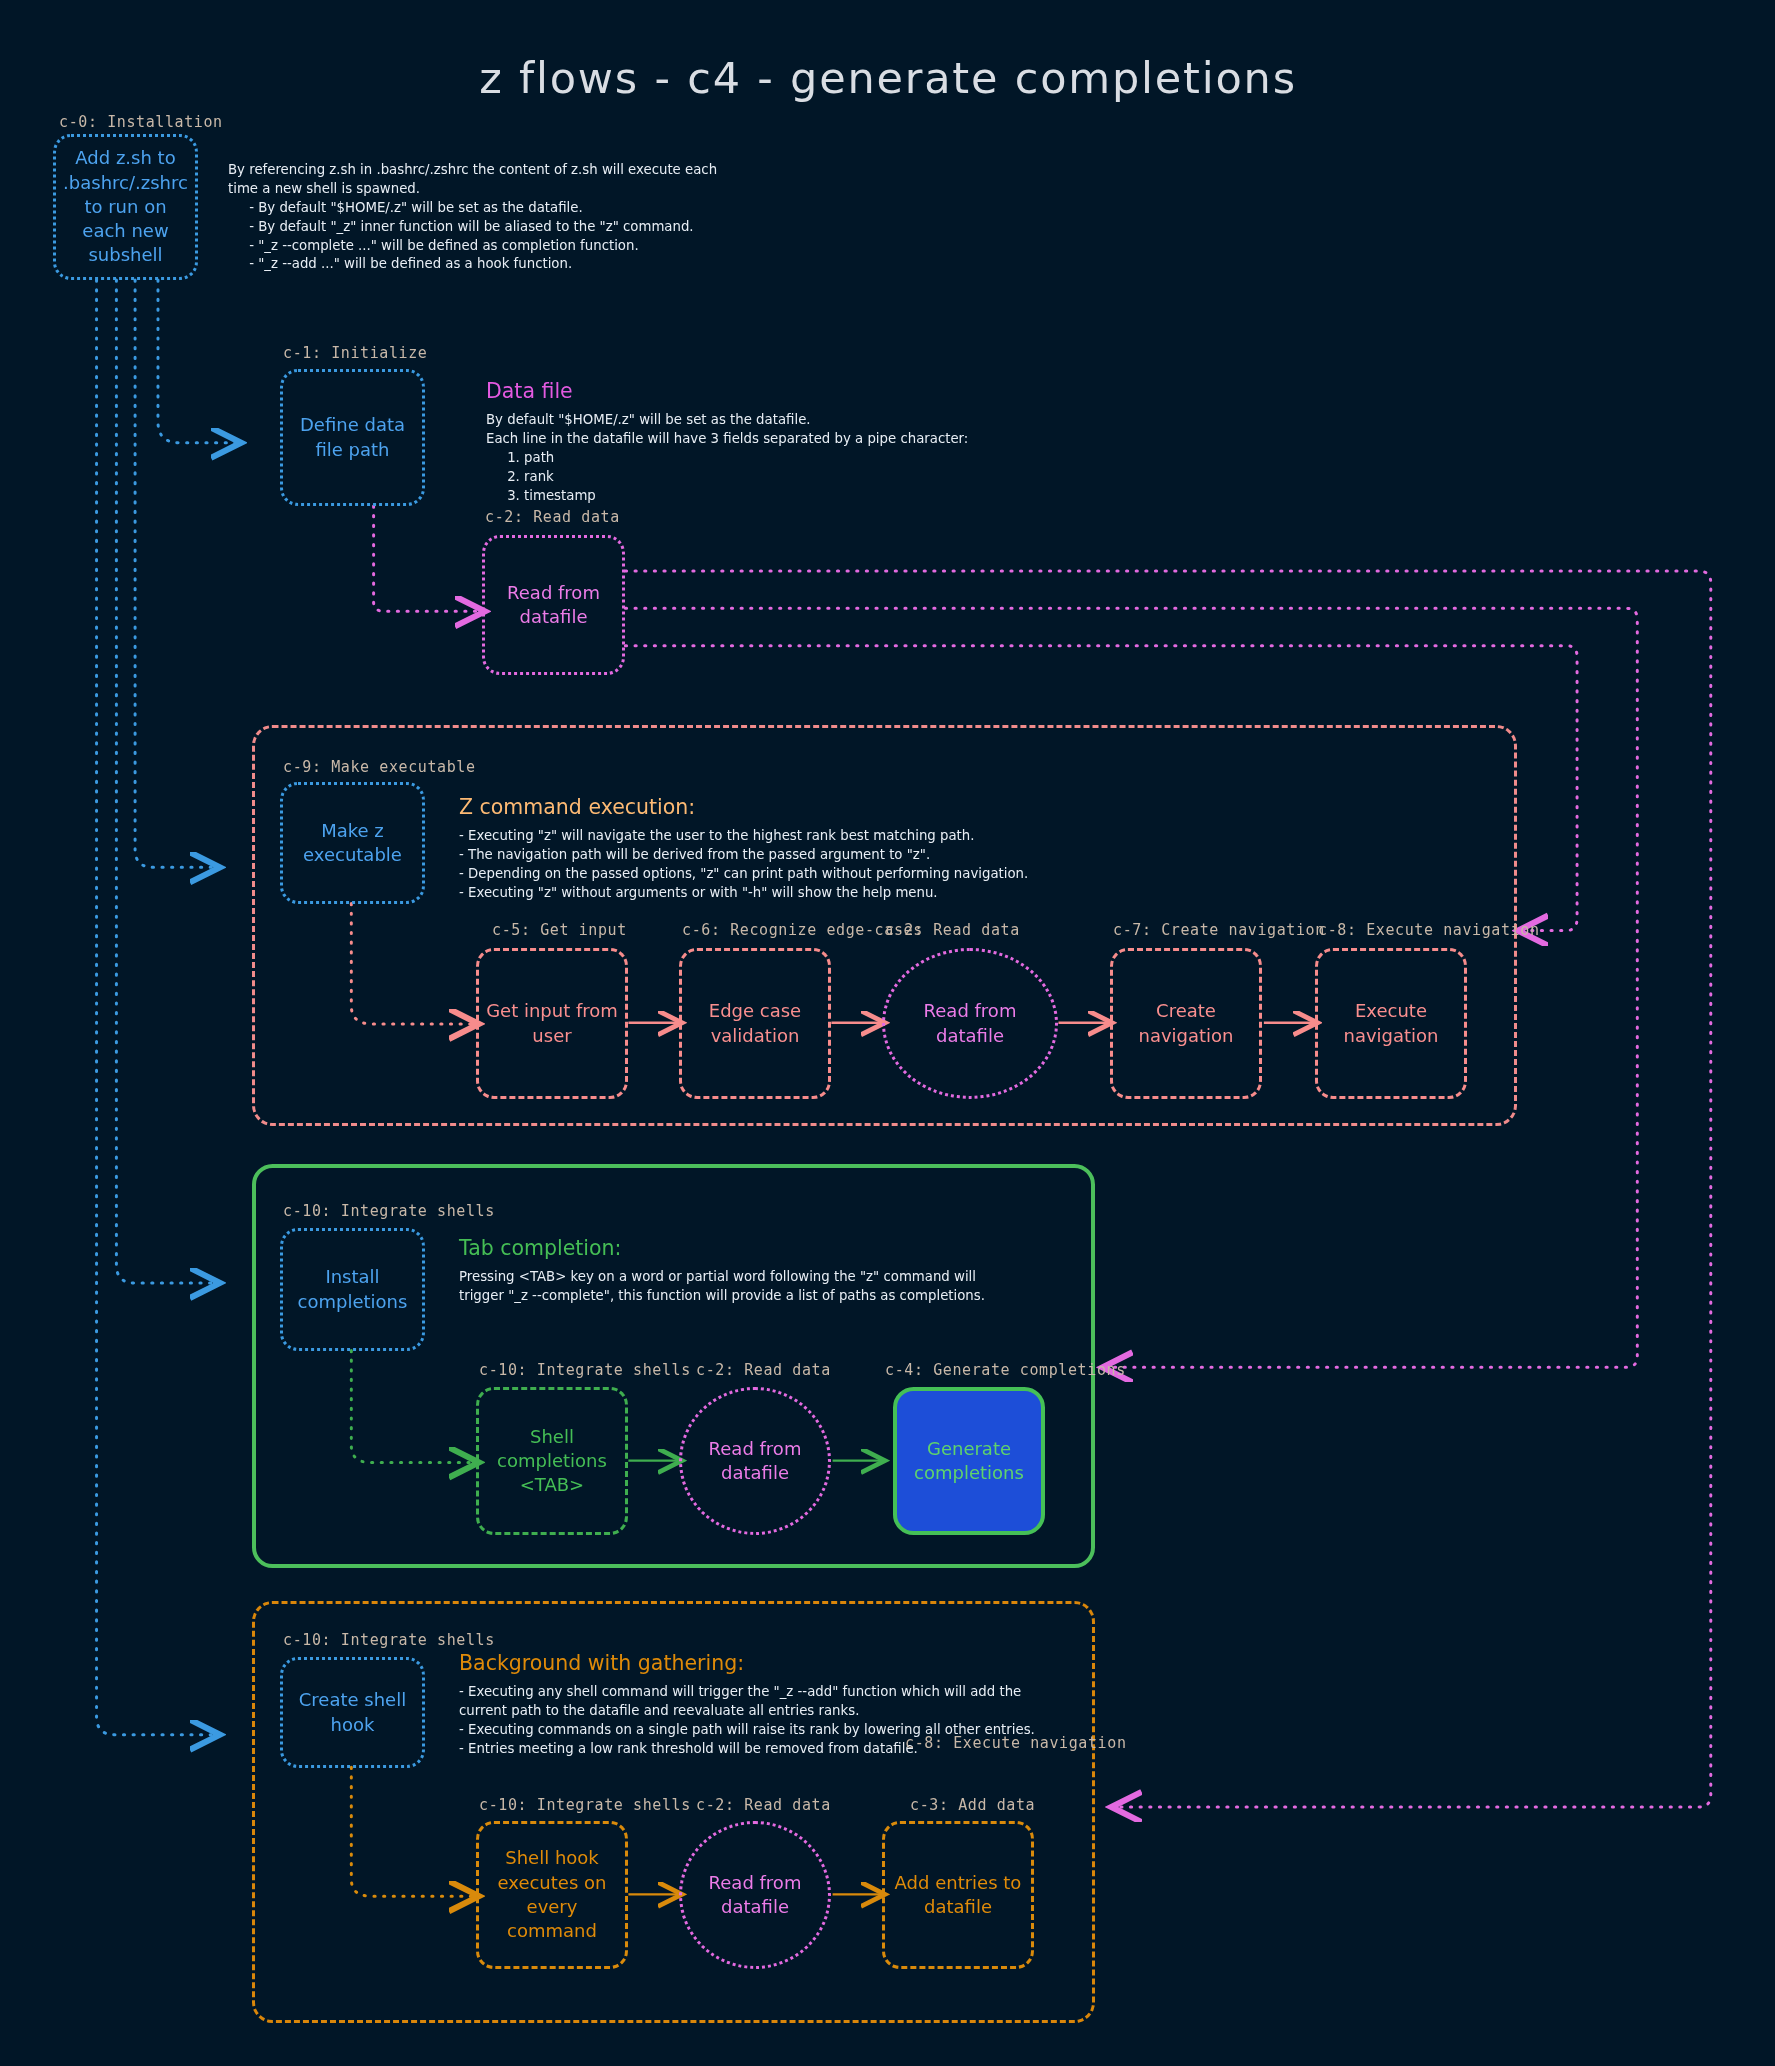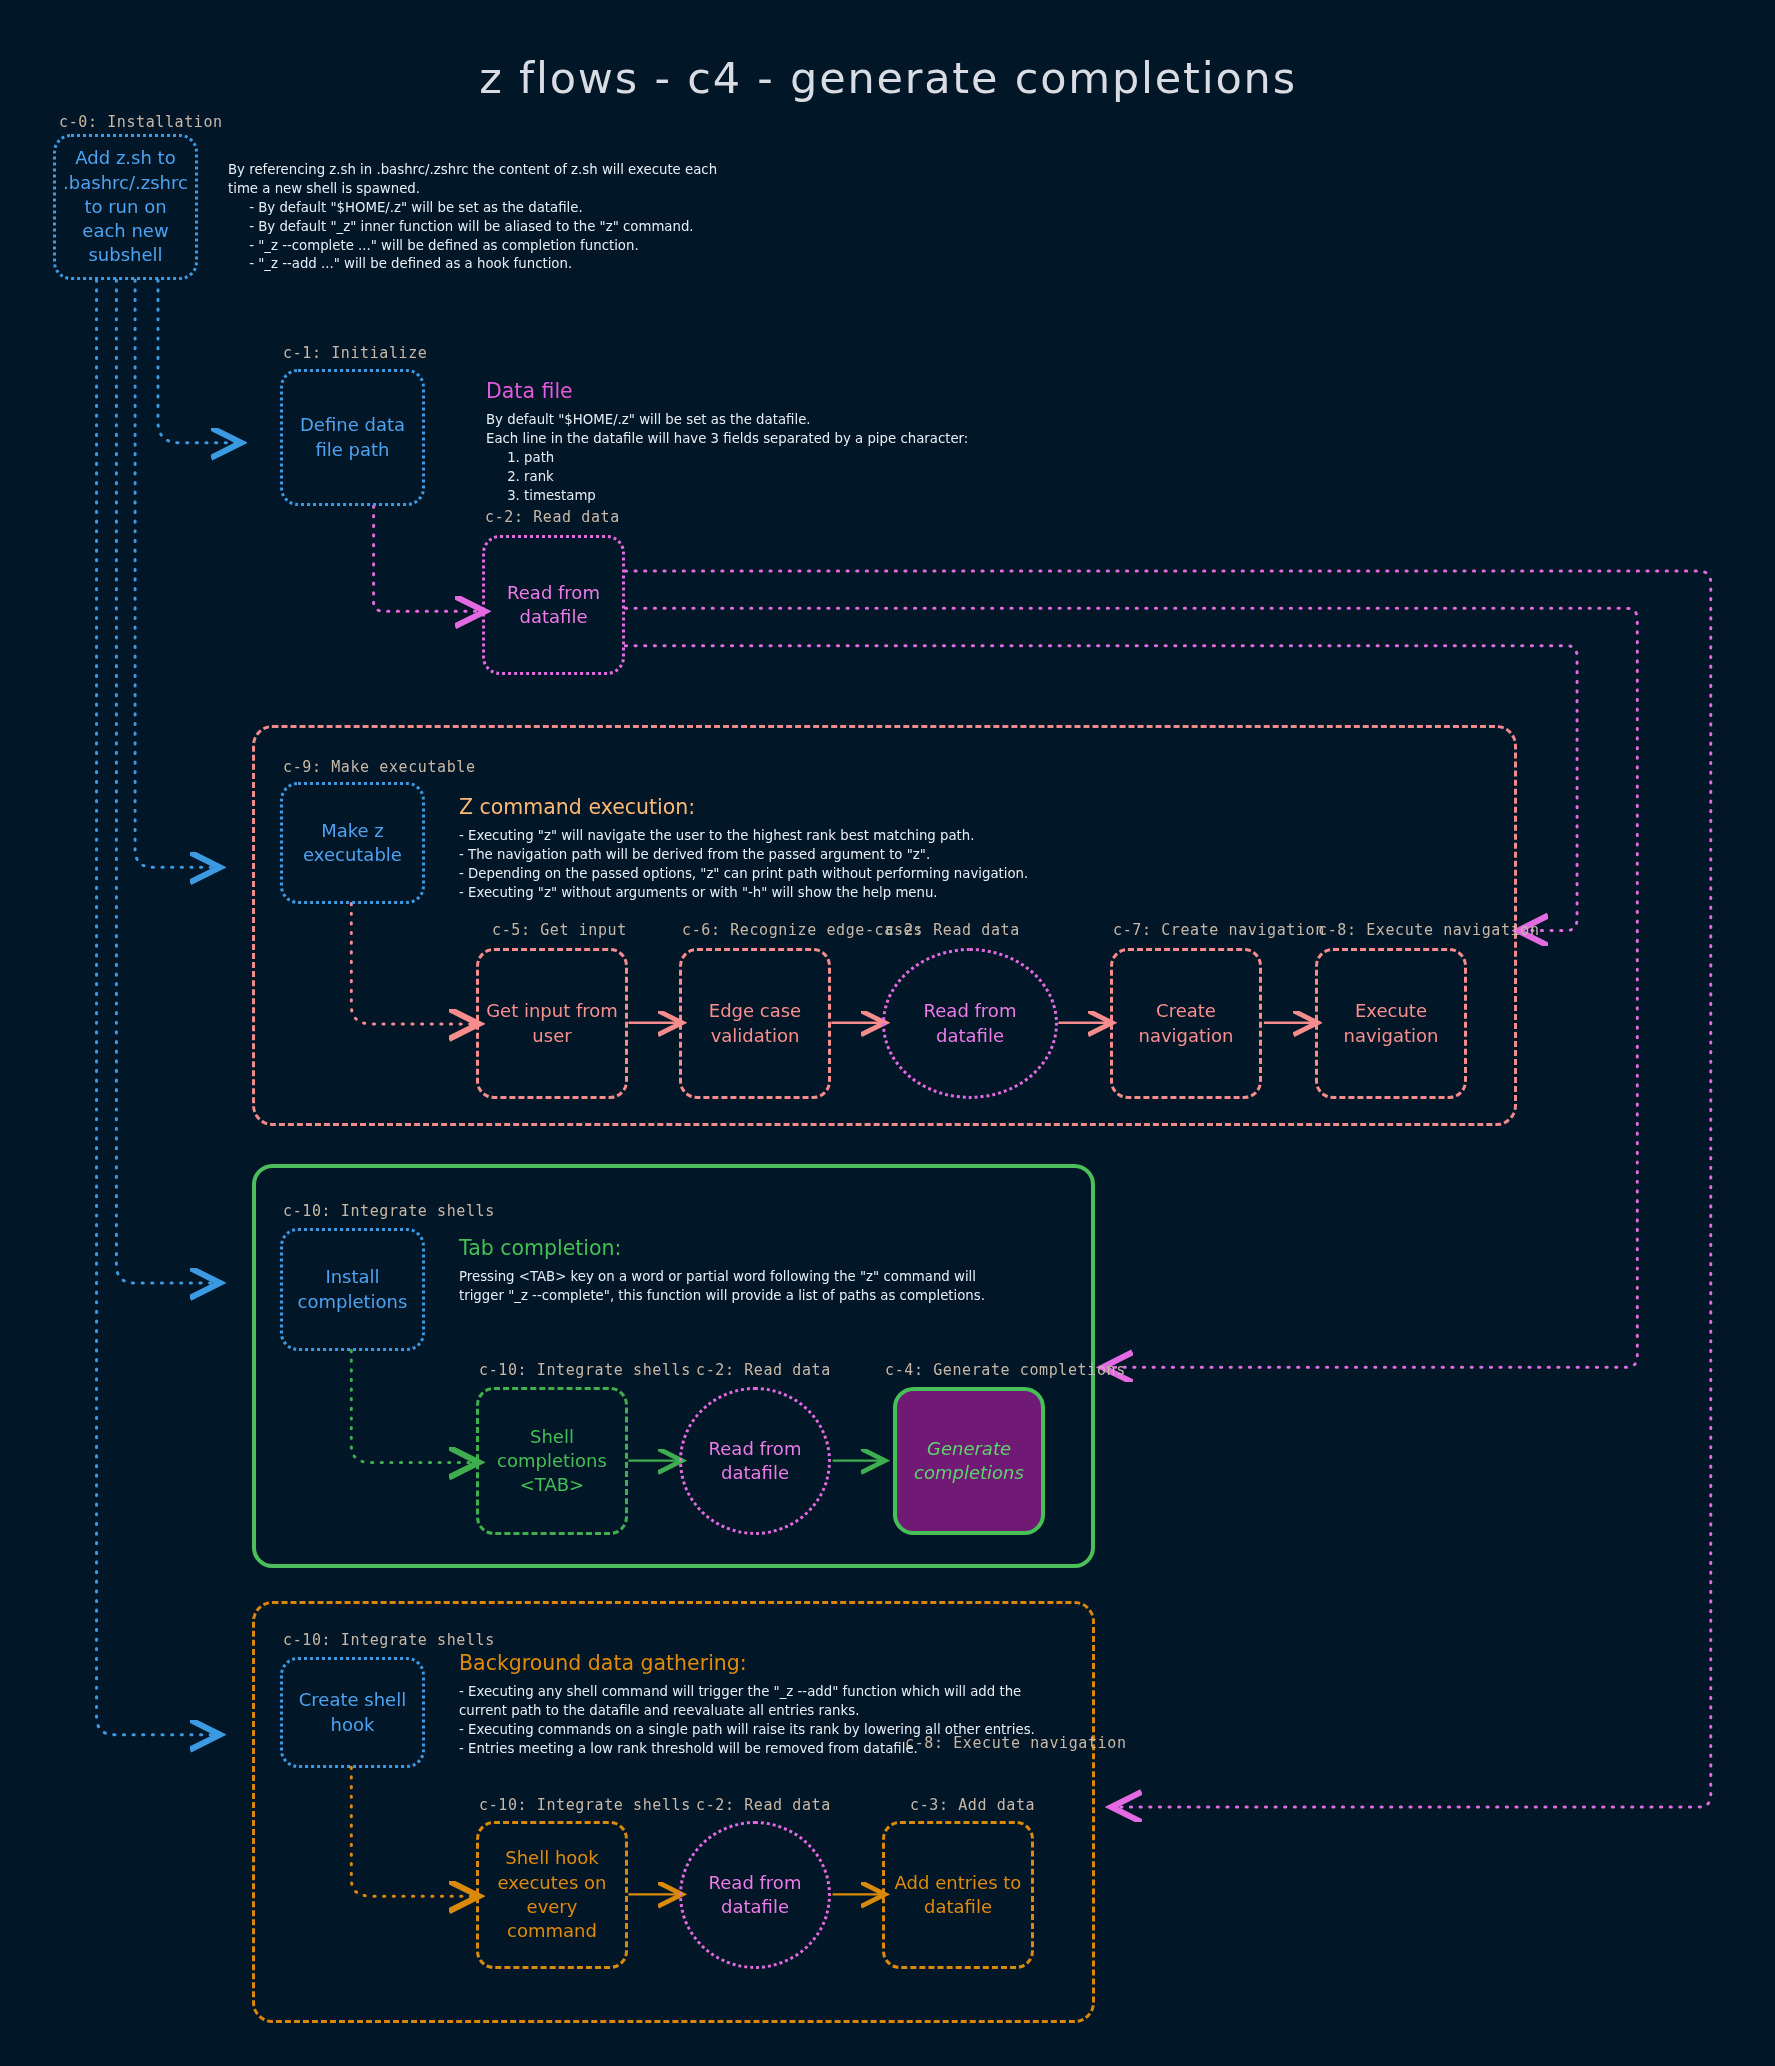--- a/index.html
+++ b/index.html
@@ -54,24 +54,23 @@
   }
   .node.ellipse { border-radius: 50%; }
 
   .n-blue   { border: 3px dotted #3b9ae1; color: #4da3ef; }
   .n-purple { border: 3px dotted #e36ae0; color: #ec7ce8; }
   .n-red    { border: 3px dashed #f78c8c; color: #fa8f8f; }
   .n-green  { border: 3px dashed #3fae4f; color: #45be55; }
   .n-orange { border: 3px dashed #d98a0b; color: #e08b09; }
   .n-filled-green {
     border: 4.2px solid #45c056;
-    background: #701a75;
+    background: #1d4ed8;
     color: #5fd36c;
     border-radius: 20.5px;
-    font-style: italic;
   }
 
   
   .group { position: absolute; box-sizing: border-box; border-radius: 20.5px; }
   .g-red    { border: 3.6px dashed #f08b8b; }
   .g-green  { border: 4.2px solid #4cbf5b; }
   .g-orange { border: 3.6px dashed #d9860a; }
 
   
   .tblock { position: absolute; }
@@ -231,21 +230,21 @@
   <div class="sec-label" style="left:696px; top:1361px;">c-2: Read data</div>
   <div class="node n-purple ellipse" style="left:679px; top:1387px; width:152px; height:148px;">Read from datafile</div>
 
   <div class="sec-label" style="left:885px; top:1361px;">c-4: Generate completions</div>
   <div class="node n-filled-green" style="left:893px; top:1387px; width:152px; height:148px;">Generate completions</div>
 
   <div class="group g-orange" style="left:252px; top:1601px; width:843px; height:422px;"></div>
   <div class="sec-label" style="left:283px; top:1631px;">c-10: Integrate shells</div>
   <div class="node n-blue" style="left:280px; top:1657px; width:145px; height:111px;">Create shell hook</div>
   <div class="tblock" style="left:459px; top:1651px; width:602px;">
-    <div class="heading h-orange">Background data gathering:</div>
+    <div class="heading h-orange">Background with gathering:</div>
     <div class="body">- Executing any shell command will trigger the "_z --add" function which will add the
 current path to the datafile and reevaluate all entries ranks.
 - Executing commands on a single path will raise its rank by lowering all other entries.
 - Entries meeting a low rank threshold will be removed from datafile.</div>
   </div>
   <div class="sec-label" style="left:905px; top:1734px;">c-8: Execute navigation</div>
 
   <div class="sec-label" style="left:479px; top:1796px;">c-10: Integrate shells</div>
   <div class="node n-orange" style="left:476px; top:1821px; width:152px; height:148px;">Shell hook executes on every command</div>
 

